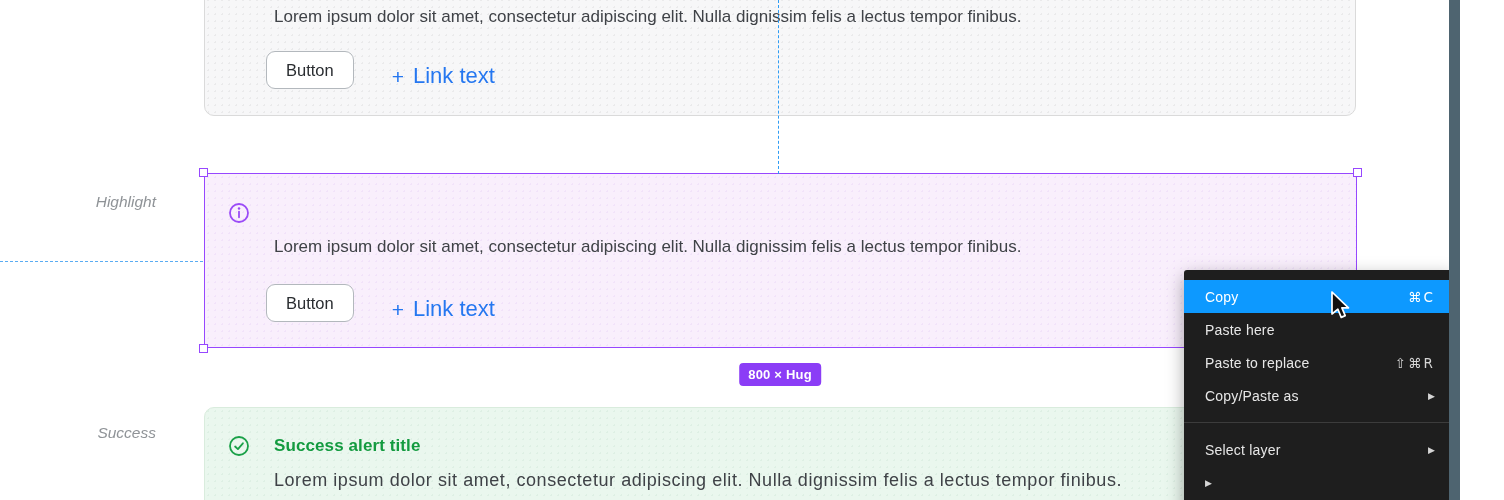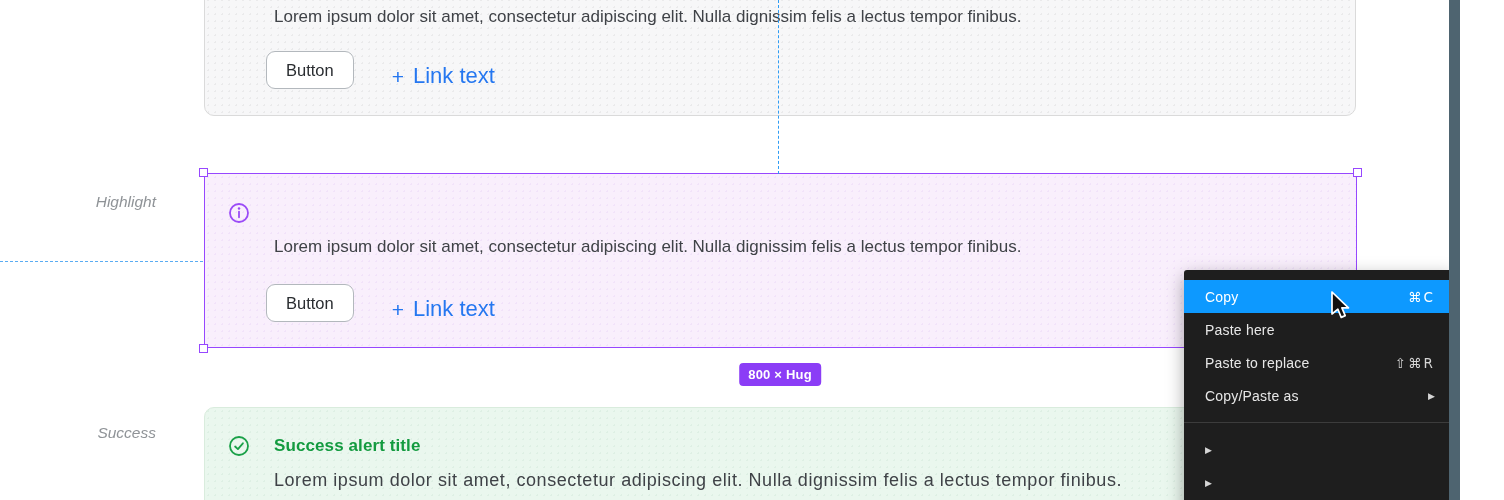--- a/index.html
+++ b/index.html
@@ -173,20 +173,21 @@
     <div class="menu-item">
       <span class="mi-label">Paste to replace</span>
       <span class="mi-shortcut">⇧⌘R</span>
     </div>
     <div class="menu-item">
       <span class="mi-label">Copy/Paste as</span>
       <span class="mi-arrow">▶</span>
     </div>
     <div class="menu-sep"></div>
     <div class="menu-item">
+      <span class="mi-label">Select layer</span>
       <span class="mi-arrow">▶</span>
     </div>
     <div class="menu-item">
       <span class="mi-arrow">▶</span>
     </div>
   </div>
 
   <span class="cursor">
     <svg width="22" height="30" viewBox="0 0 22 30">
       <polygon points="4,3 4,25 9.9,20.2 13.2,28.4 17.2,26.6 13.9,18.8 20.5,18.8" fill="#111" stroke="#fff" stroke-width="1.7" stroke-linejoin="round"></polygon>

